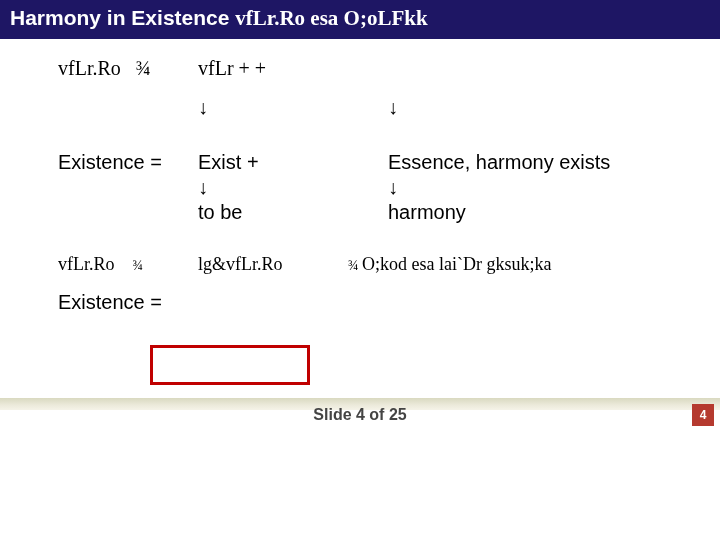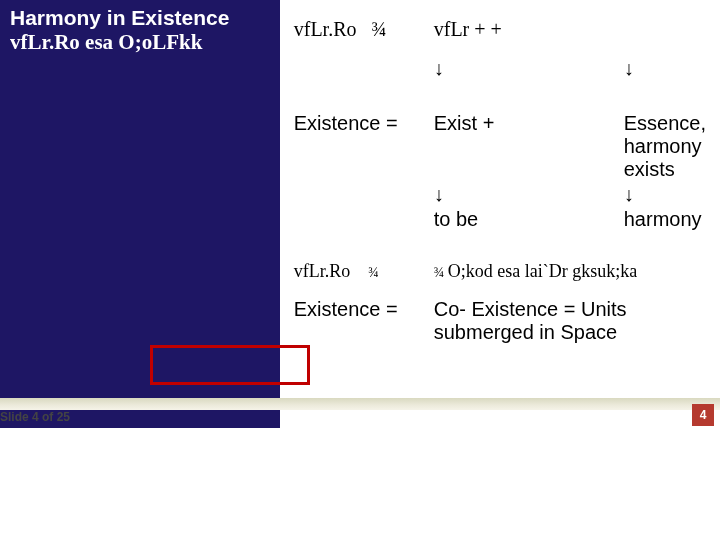--- a/index.html
+++ b/index.html
@@ -1,32 +1,32 @@
 <!DOCTYPE html>
 <html><head>
 <meta charset="utf-8">
 <style>
   * { margin: 0; padding: 0; box-sizing: border-box; }
   html, body { width: 720px; height: 540px; font-family: Arial, sans-serif; background: #fff; }
-  .slide { width: 720px; height: 428px; position: relative; display: flex; flex-direction: row; }
+  .slide { width: 720px; height: 428px; position: relative; display: flex; flex-direction: column; }
   .title-bar { background: #1e1664; color: #fff; padding: 6px 10px 8px 10px; font-size: 21px; font-weight: bold; }
   .title-bar .t2 { font-family: "Times New Roman", serif; font-weight: bold; }
-  .content { flex: 1; padding: 18px 14px 0 14px; color: #000; font-size: 20px; }
+  .content { flex: 1; padding: 18px 14px 0 14px; color: #000; font-size: 20px; margin-left: 44px; }
   .row { display: flex; align-items: flex-start; margin-bottom: 2px; }
   .c1 { width: 140px; flex: 0 0 140px; }
   .c2 { width: 190px; flex: 0 0 190px; }
   .c3 { flex: 1; }
   .serif { font-family: "Times New Roman", serif; }
   .sans  { font-family: Arial, sans-serif; }
   .gap { height: 14px; }
   .biggap { height: 28px; }
   .footer { position: absolute; bottom: 0; left: 0; right: 0; height: 38px; }
   .footer-band { position: absolute; bottom: 18px; left: 0; right: 0; height: 12px;
                  background: linear-gradient(to bottom, #d9d9c0 0%, #eceadb 60%, #f5f3e8 100%); }
-  .footer-text { position: absolute; bottom: 4px; width: 100%; font-size: 12px; font-weight: bold; color: #444; }
+  .footer-text { position: absolute; bottom: 4px; width: 100%; text-align: center; font-size: 16px; font-weight: bold; color: #444; }
   .pagebox { position: absolute; right: 6px; bottom: 2px; width: 22px; height: 22px; background: #b53a2f; color: #fff;
              display: flex; align-items: center; justify-content: center; font-size: 12px; font-weight: bold; }
   .redbox { position: absolute; border: 3px solid #c00000; pointer-events: none; }
 </style>
 </head>
 <body>
 
 <div class="slide">
 
   <div class="title-bar">
@@ -72,30 +72,30 @@
       <div class="c2">to be</div>
       <div class="c3">harmony</div>
     </div>
 
     <div class="biggap"></div>
 
     <div class="row serif" style="font-size:18px;">
       <div class="c1">
         <span>vfLr.Ro</span>&nbsp;&nbsp;&nbsp;&nbsp;<span style="font-size:14px;">¾</span>
       </div>
+      <div class="c2" style="width:150px; flex:0 0 150px;">lg&amp;vfLr.Ro</div>
       <div class="c3">
         <span style="font-size:14px;">¾ </span><span>O;kod esa lai`Dr gksuk;ka</span>
       </div>
     </div>
 
     <div class="gap"></div>
 
     <div class="row sans">
       <div class="c1">Existence =</div>
-      <div>Co- Existence =  Units submerged in Space</div>
     </div>
 
   </div>
 
   <div class="redbox" style="left:150px; top:345px; width:160px; height:40px;"></div>
 
   <div class="footer">
     <div class="footer-band"></div>
     <div class="footer-text">Slide 4 of 25</div>
     <div class="pagebox">4</div>

